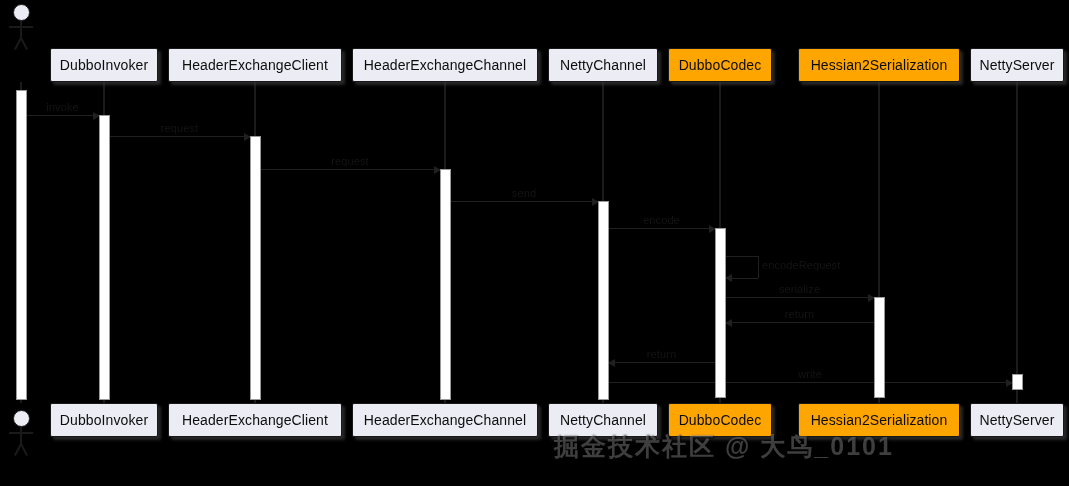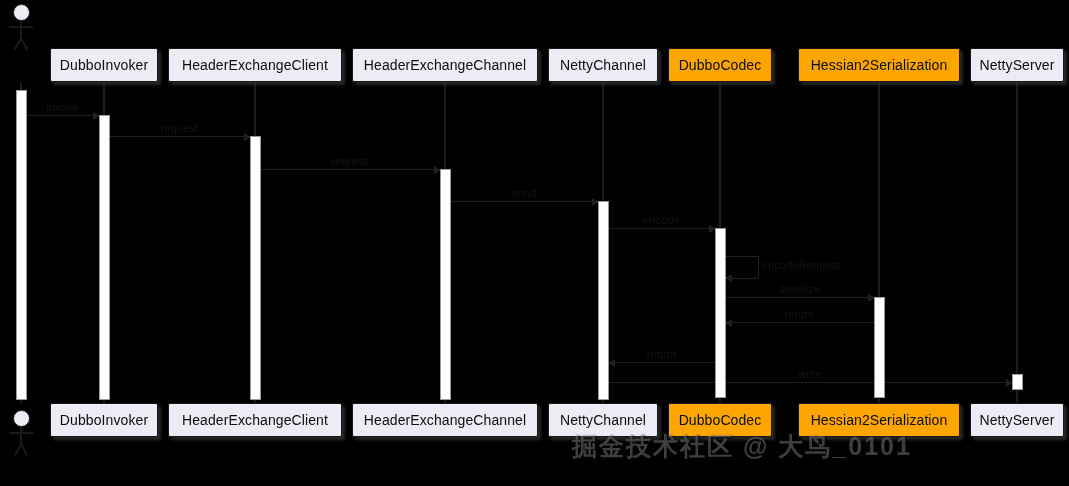--- a/index.html
+++ b/index.html
@@ -207,15 +207,15 @@
   <div id="layer-boxes-bot">
       <div class="pbox light" style="left: 50px; top: 403px; width: 108px;">DubboInvoker</div>
       <div class="pbox light" style="left: 168px; top: 403px; width: 174px;">HeaderExchangeClient</div>
       <div class="pbox light" style="left: 352px; top: 403px; width: 186px;">HeaderExchangeChannel</div>
       <div class="pbox light" style="left: 548px; top: 403px; width: 110px;">NettyChannel</div>
       <div class="pbox orange" style="left: 668px; top: 403px; width: 104px;">DubboCodec</div>
       <div class="pbox orange" style="left: 798px; top: 403px; width: 162px;">Hessian2Serialization</div>
       <div class="pbox light" style="left: 970px; top: 403px; width: 94px;">NettyServer</div>
     </div>
 
-  <div class="watermark" style="left: 742px; top: 446px; transform: translate(-50%, -50%);">掘金技术社区 @ 大鸟_0101</div>
+  <div class="watermark" style="left: 724px; top: 446px; transform: translate(-50%, -50%);">掘金技术社区 @ 大鸟_0101</div>
 
 </div>
 
 </body></html>

